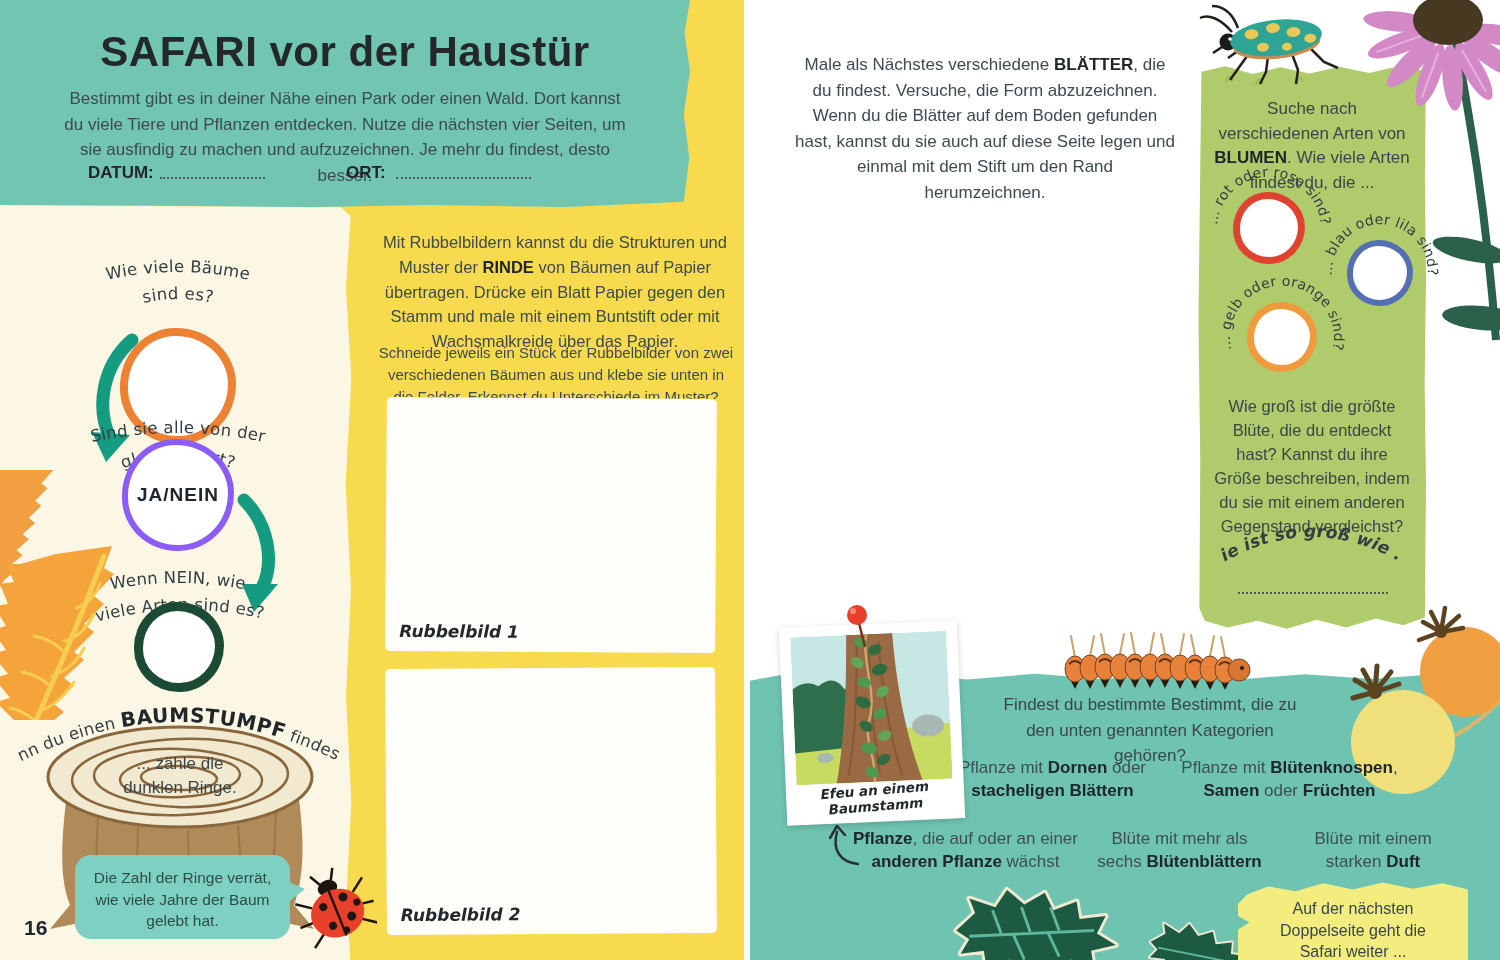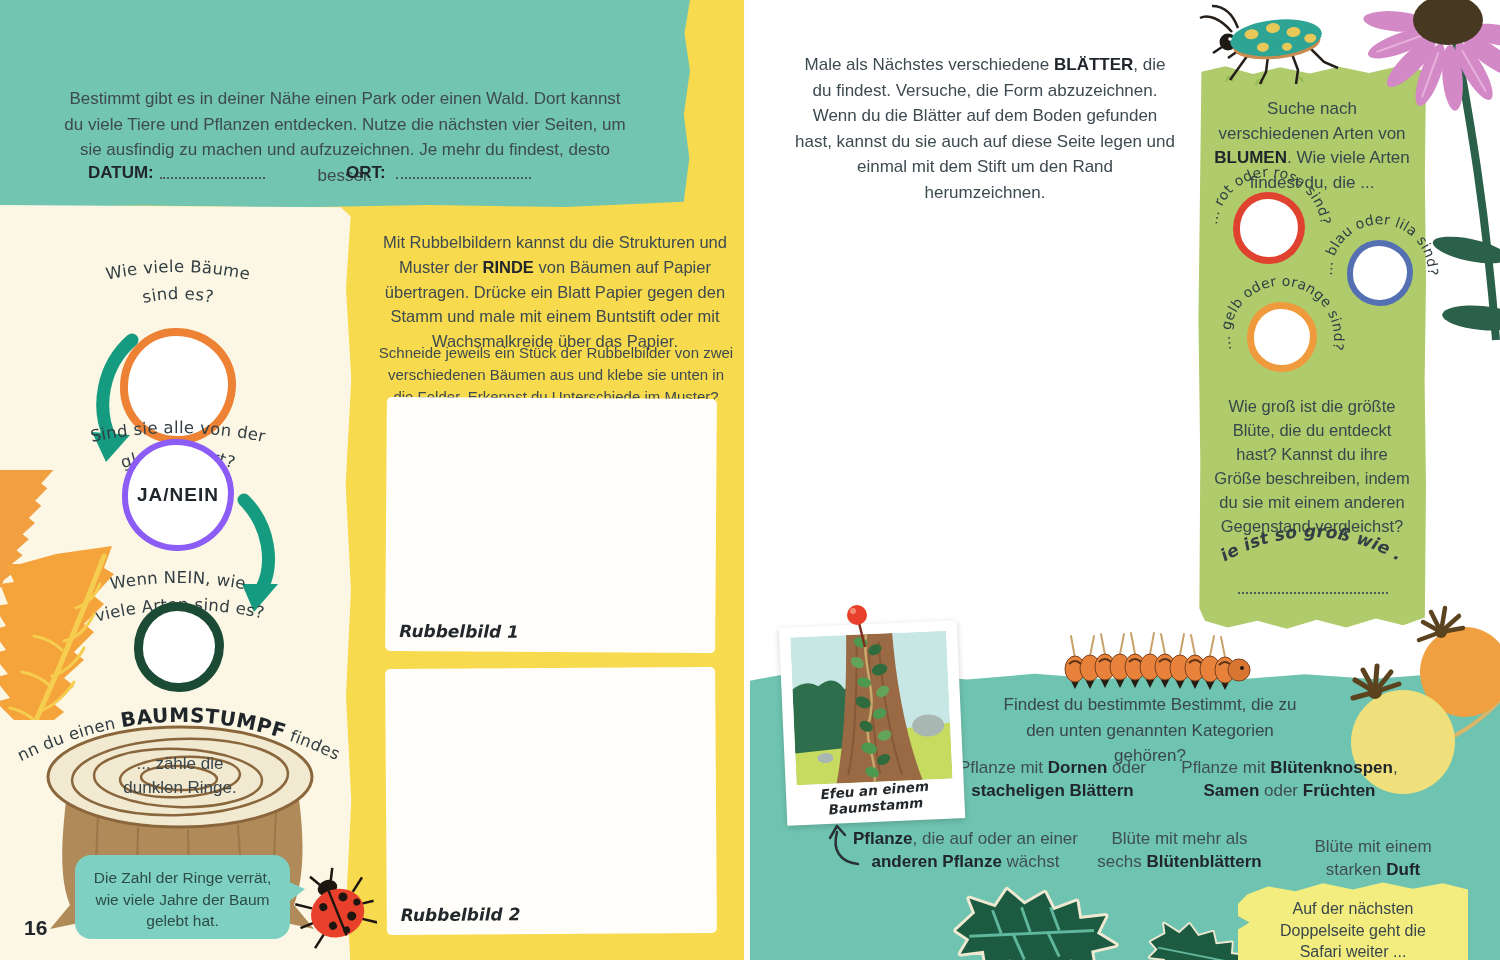--- a/index.html
+++ b/index.html
@@ -26,20 +26,21 @@
 </style>
 </head>
 <body>
 
 <div class="spread">
 
   <div class="abs" style="left:0;top:0;width:750px;height:960px;background:#F8DA4E;"></div>
 
   <div class="abs" style="left:0;top:0;width:690px;height:208px;background:#72C5B1;
               clip-path:polygon(0 0,100% 0,99.2% 16%,100% 34%,99.1% 55%,99.9% 76%,99.1% 97%,82% 99.5%,62% 98.6%,42% 99.8%,21% 98.8%,0 99.6%);"></div>
+  <div class="abs title ctr" style="left:0;top:28px;width:690px;">SAFARI vor der Haustür</div>
   <div class="abs body17 ctr" style="left:62px;top:86px;width:566px;">Bestimmt gibt es in deiner Nähe einen Park oder einen Wald. Dort kannst du viele Tiere und Pflanzen entdecken. Nutze die nächsten vier Seiten, um sie ausfindig zu machen und aufzuzeichnen. Je mehr du findest, desto besser.</div>
   <div class="abs" style="left:88px;top:163px;width:470px;height:28px;">
     <span class="abs b" style="left:0;top:0;font-size:17px;">DATUM:</span>
     <span class="abs dot" style="left:72px;top:0;width:105px;"></span>
     <span class="abs b" style="left:258px;top:0;font-size:17px;">ORT:</span>
     <span class="abs dot" style="left:308px;top:0;width:135px;"></span>
   </div>
 
   <div class="abs" style="left:0;top:205px;width:352px;height:755px;background:#FBF7E4;
               clip-path:polygon(0 0,96.8% 0.3%,99.6% 1.5%,98.3% 11%,99.8% 23%,98.2% 37%,99.7% 51%,98.3% 65%,99.8% 79%,98.5% 91%,99.5% 100%,0 100%);"></div>
@@ -433,21 +434,21 @@
     <polyline points="6,18 13,6 21,15" stroke="#2A3135" stroke-width="2.5" fill="none" stroke-linecap="round" stroke-linejoin="round"></polyline>
   </svg>
   <div class="abs ctr" style="left:848px;top:828px;width:235px;z-index:3;text-align:center;">
     <div class="catline"><span class="b">Pflanze</span><span>, die auf oder an einer</span></div>
     <div class="catline"><span class="b">anderen Pflanze</span><span> wächst</span></div>
   </div>
   <div class="abs ctr" style="left:1072px;top:828px;width:215px;z-index:3;">
     <div class="catline"><span>Blüte mit mehr als</span></div>
     <div class="catline"><span>sechs </span><span class="b">Blütenblättern</span></div>
   </div>
-  <div class="abs ctr" style="left:1288px;top:828px;width:170px;z-index:3;margin-top:8px;">
+  <div class="abs ctr" style="left:1288px;top:828px;width:170px;z-index:3;">
     <div class="catline"><span>Blüte mit einem</span></div>
     <div class="catline"><span>starken </span><span class="b">Duft</span></div>
   </div>
 
   <svg class="abs" style="left:945px;top:885px;z-index:4;" width="310" height="78">
     <g transform="translate(4,2) scale(1.45)">
       <path d="M 5,30 L 18,18 L 14,8 L 32,14 L 40,2 L 52,12 L 66,4 L 72,16 L 88,10 L 90,22 L 108,20 L 102,32 L 115,40 L 98,44 L 100,56 L 84,50 L 76,60 L 64,52 L 50,60 L 42,50 L 26,56 L 24,44 L 8,46 L 14,36 Z" fill="#1D5A42" stroke="#F0E9D2" stroke-width="4" paint-order="stroke" stroke-linejoin="round"></path>
       <g stroke="#5FB89D" stroke-width="2" fill="none">
         <path d="M 14,34 L 100,30"></path>
           <path d="M 36,32 L 30,16"></path>

